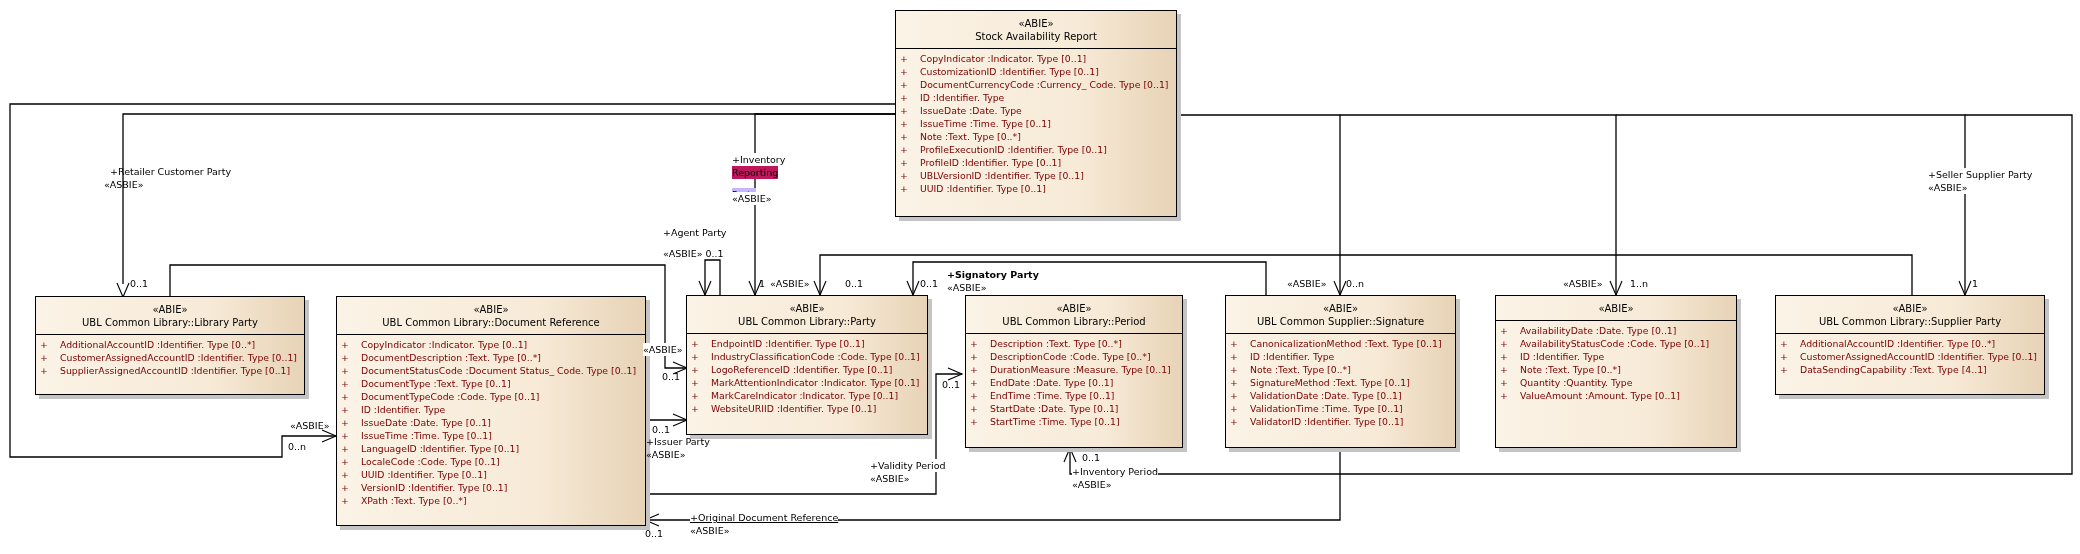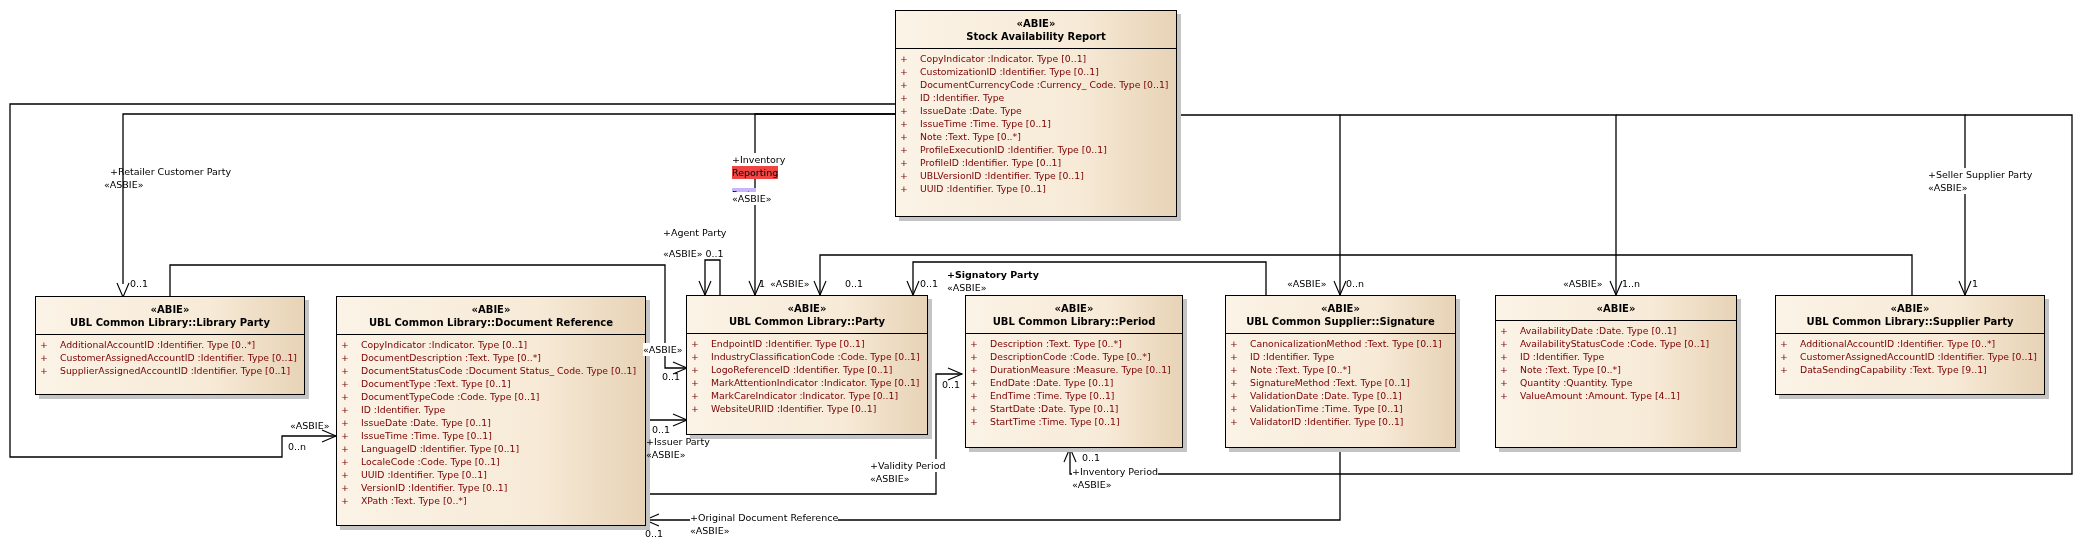--- a/index.html
+++ b/index.html
@@ -2,21 +2,21 @@
 <html><head>
 <meta charset="utf-8">
 <style>
   html, body { margin:0; padding:0; background:#ffffff; }
   body { width:2080px; height:554px; position:relative; overflow:hidden;
          font-family:"DejaVu Sans", "Liberation Sans", sans-serif; }
   #wires { position:absolute; left:0; top:0; width:2080px; height:554px; }
   .cls { position:absolute; border:1px solid #000; box-shadow:4px 4px 0 #c4c4c4;
          background:linear-gradient(90deg,#fbf3e6 0%,#f7ead7 65%,#e7d3b6 100%); }
   .cls .head { text-align:center; font-size:10px; color:#000; padding:6px 2px 5px 2px;
-               border-bottom:1px solid #000; line-height:13px;font-weight:bold; }
+               border-bottom:1px solid #000; line-height:13px; }
   .cls .attrs { padding:3px 0 0 4px; }
   .attr { font-size:9.3px; line-height:13px; color:#7a0000; white-space:nowrap; }
   .attr .plus { display:inline-block; width:20px; }
   .lbl { position:absolute; font-size:9.5px; line-height:13px; color:#000; white-space:nowrap; }
 </style>
 </head>
 <body>
 
 <svg id="wires" xmlns="http://www.w3.org/2000/svg">
   <g stroke="#000" stroke-width="1.3" fill="none">
@@ -172,61 +172,61 @@
 <div class="cls" style="left:1495px;top:295px;width:240px;height:151px;">
   <div class="head">
     <div>«ABIE»</div>
   </div>
   <div class="attrs">
       <div class="attr"><span class="plus">+</span><span>AvailabilityDate  :Date. Type [0..1]</span></div>
       <div class="attr"><span class="plus">+</span><span>AvailabilityStatusCode  :Code. Type [0..1]</span></div>
       <div class="attr"><span class="plus">+</span><span>ID  :Identifier. Type</span></div>
       <div class="attr"><span class="plus">+</span><span>Note  :Text. Type [0..*]</span></div>
       <div class="attr"><span class="plus">+</span><span>Quantity  :Quantity. Type</span></div>
-      <div class="attr"><span class="plus">+</span><span>ValueAmount  :Amount. Type [4..1]</span></div>
+      <div class="attr"><span class="plus">+</span><span>ValueAmount  :Amount. Type [0..1]</span></div>
     </div>
 </div>
 
 <div class="cls" style="left:1775px;top:295px;width:268px;height:98px;">
   <div class="head">
     <div>«ABIE»</div>
     <div>UBL Common Library::Supplier Party</div>
   </div>
   <div class="attrs">
       <div class="attr"><span class="plus">+</span><span>AdditionalAccountID  :Identifier. Type [0..*]</span></div>
       <div class="attr"><span class="plus">+</span><span>CustomerAssignedAccountID  :Identifier. Type [0..1]</span></div>
-      <div class="attr"><span class="plus">+</span><span>DataSendingCapability  :Text. Type [9..1]</span></div>
+      <div class="attr"><span class="plus">+</span><span>DataSendingCapability  :Text. Type [4..1]</span></div>
     </div>
 </div>
 
 <div class="lbl" style="left:110px;top:165px;">+Retailer Customer Party</div>
 <div class="lbl" style="left:104px;top:178px;">«ASBIE»</div>
 <div class="lbl" style="left:130px;top:277px;">0..1</div>
 
 <div class="lbl" style="left:732px;top:153px;background:#fff;">+Inventory</div>
-<div class="lbl" style="left:732px;top:166px;background:#ef4444;">Reporting</div>
+<div class="lbl" style="left:732px;top:166px;background:#be185d;">Reporting</div>
 <div class="lbl" style="left:732px;top:188px;background:#c4b5fd;">Party</div>
 <div class="lbl" style="left:732px;top:192px;background:#fff;">«ASBIE»</div>
 <div class="lbl" style="left:759px;top:277px;">1</div>
 
 <div class="lbl" style="left:663px;top:226px;">+Agent Party</div>
 <div class="lbl" style="left:663px;top:247px;">«ASBIE» 0..1</div>
 
 <div class="lbl" style="left:770px;top:277px;">«ASBIE»</div>
 <div class="lbl" style="left:845px;top:277px;">0..1</div>
 
 <div class="lbl" style="left:920px;top:277px;">0..1</div>
 <div class="lbl" style="left:947px;top:268px;font-weight:bold;">+Signatory Party</div>
 <div class="lbl" style="left:947px;top:281px;">«ASBIE»</div>
 
 <div class="lbl" style="left:1287px;top:277px;">«ASBIE»</div>
 <div class="lbl" style="left:1346px;top:277px;">0..n</div>
 
 <div class="lbl" style="left:1563px;top:277px;">«ASBIE»</div>
-<div class="lbl" style="left:1622px;top:277px;">1..n</div>
+<div class="lbl" style="left:1622px;top:277px;padding-left:8px;">1..n</div>
 
 <div class="lbl" style="left:1928px;top:168px;background:#fff;">+Seller Supplier Party</div>
 <div class="lbl" style="left:1928px;top:181px;background:#fff;">«ASBIE»</div>
 <div class="lbl" style="left:1972px;top:277px;">1</div>
 
 <div class="lbl" style="left:290px;top:419px;">«ASBIE»</div>
 <div class="lbl" style="left:288px;top:440px;">0..n</div>
 
 <div class="lbl" style="left:643px;top:343px;background:#fff;">«ASBIE»</div>
 <div class="lbl" style="left:662px;top:370px;">0..1</div>
@@ -236,15 +236,15 @@
 <div class="lbl" style="left:646px;top:448px;">«ASBIE»</div>
 
 <div class="lbl" style="left:942px;top:378px;">0..1</div>
 <div class="lbl" style="left:870px;top:459px;background:#fff;">+Validity Period</div>
 <div class="lbl" style="left:870px;top:472px;background:#fff;">«ASBIE»</div>
 
 <div class="lbl" style="left:1082px;top:451px;">0..1</div>
 <div class="lbl" style="left:1072px;top:465px;background:#fff;">+Inventory Period</div>
 <div class="lbl" style="left:1072px;top:478px;">«ASBIE»</div>
 
-<div class="lbl" style="left:690px;top:511px;background:#fff;">+Original Document Reference</div>
+<div class="lbl" style="left:690px;top:511px;background:#fff;text-decoration:underline;">+Original Document Reference</div>
 <div class="lbl" style="left:690px;top:524px;">«ASBIE»</div>
 <div class="lbl" style="left:645px;top:527px;">0..1</div>
 
 </body></html>

